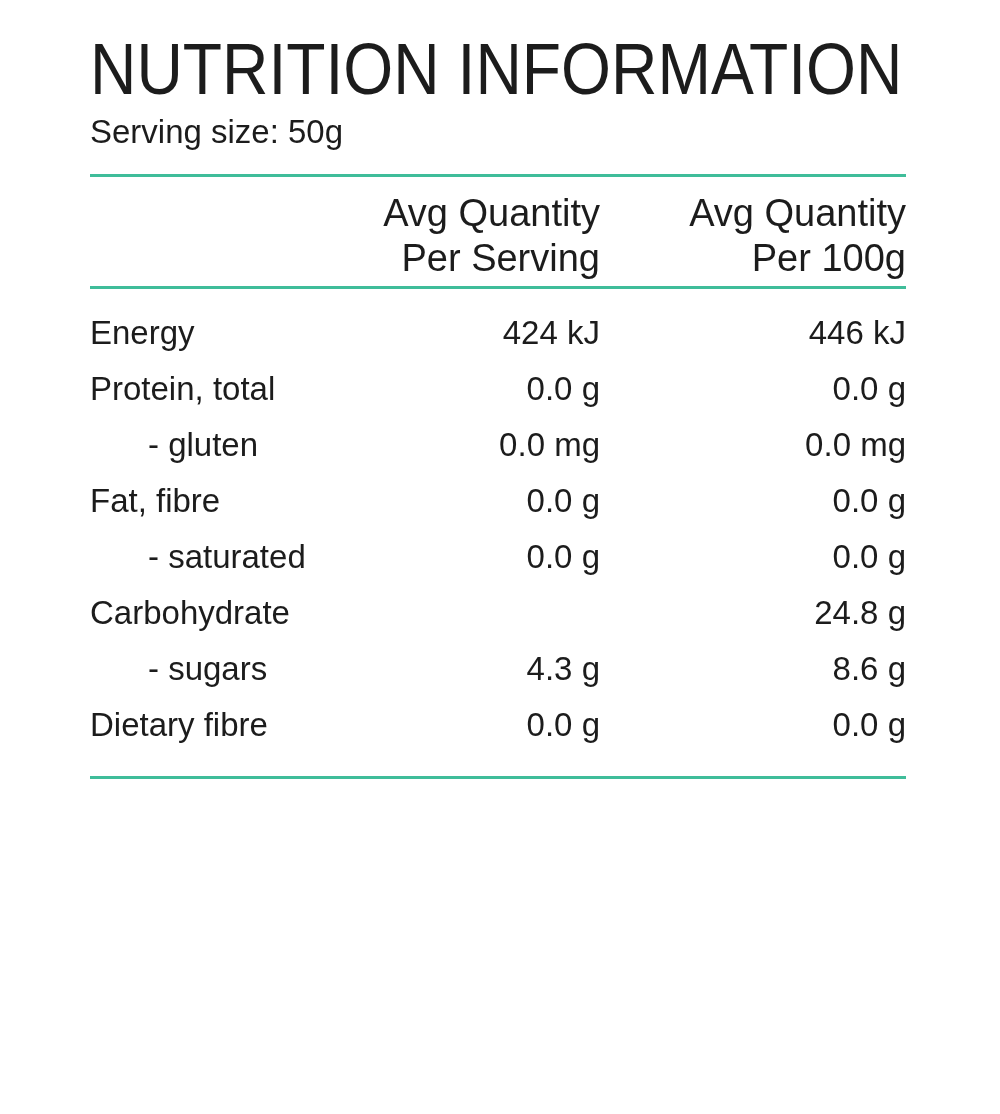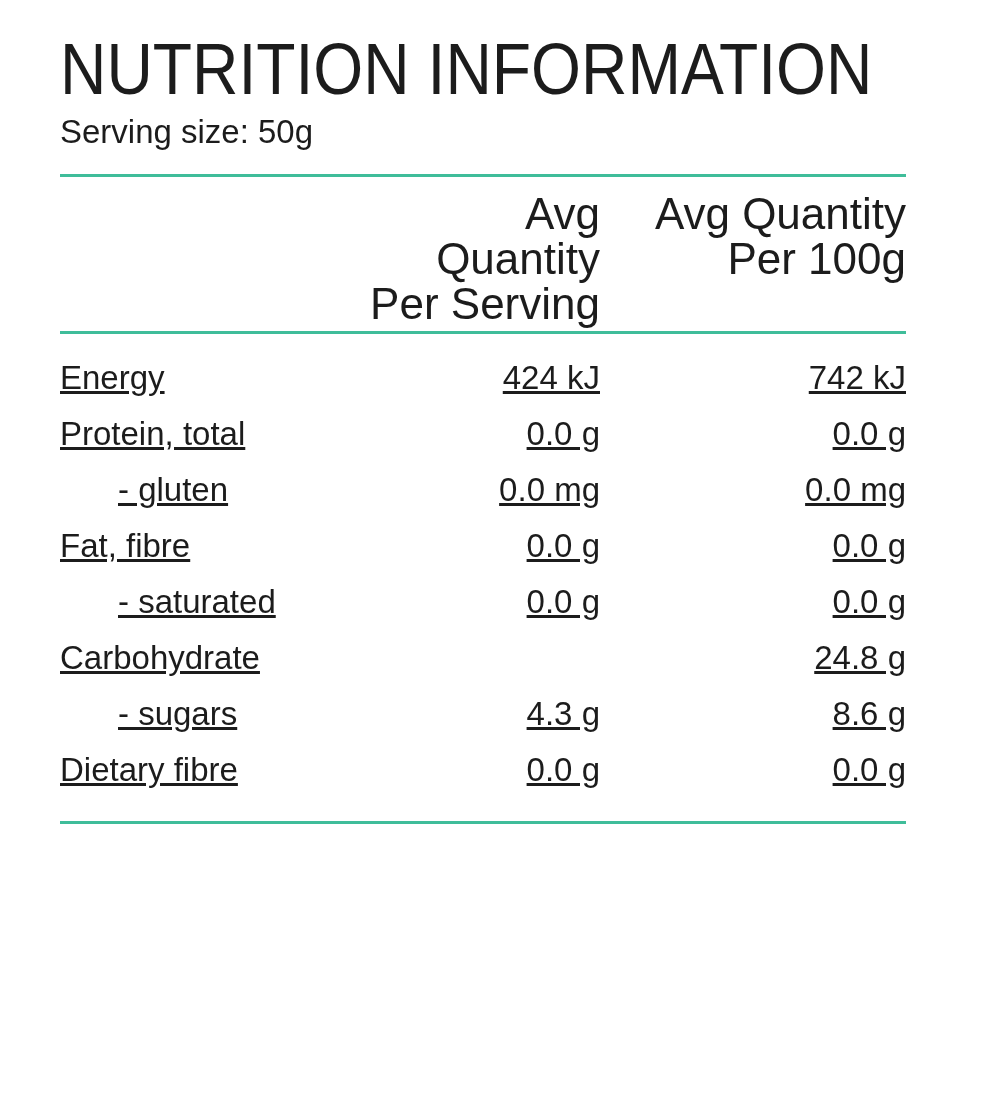--- a/index.html
+++ b/index.html
@@ -10,21 +10,21 @@
   body {
     width: 1000px;
     height: 1114px;
     font-family: "Liberation Sans", sans-serif;
     color: #1c1c1c;
     overflow: hidden;
   }
   .page {
     box-sizing: border-box;
     width: 1000px;
-    padding: 0 94px 0 60px;
+    padding: 0 94px 0 90px;
   }
   .title {
     margin: 32px 0 0 0;
     font-size: 73px;
     font-weight: 400;
     line-height: 1;
     white-space: nowrap;
     transform: scaleX(0.88);
     transform-origin: left top;
     letter-spacing: 0;
@@ -41,28 +41,28 @@
     background: #3fbd9a;
     border: none;
   }
   .rule-top { margin-top: 22px; }
   .rule-header { margin-top: 5px; }
   .rule-bottom { margin-top: 23px; }
 
   .header-row {
     display: flex;
     padding-top: 14px;
-    font-size: 44px;
+    font-size: 38px;
     line-height: 45px;
   }
   .header-row .label-col { flex: 1; }
   .col2 { width: 230px; text-align: right; }
   .col3 { width: 306px; text-align: right; }
 
-  .rows { padding-top: 16px; text-decoration: underline; }
+  .rows { padding-top: 16px; }
   .row {
     display: flex;
     font-size: 33px;
     line-height: 56px;
     white-space: nowrap;
   }
   .row .label { flex: 1; text-align: left; }
   .row.indent .label { padding-left: 58px; }
 </style>
 </head>
@@ -87,21 +87,21 @@
     </div>
   </div>
 
   <div class="rule rule-header"></div>
 
   <div class="rows">
 
     <div class="row">
       <div class="label">Energy</div>
       <div class="col2">424 kJ</div>
-      <div class="col3">742 kJ</div>
+      <div class="col3">446 kJ</div>
     </div>
 
 
     <div class="row">
       <div class="label">Protein, total</div>
       <div class="col2">0.0 g</div>
       <div class="col3">0.0 g</div>
     </div>
 
     <div class="row indent">

